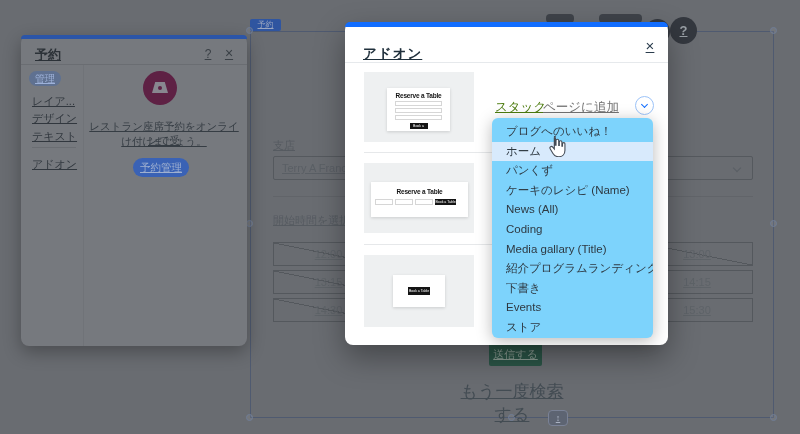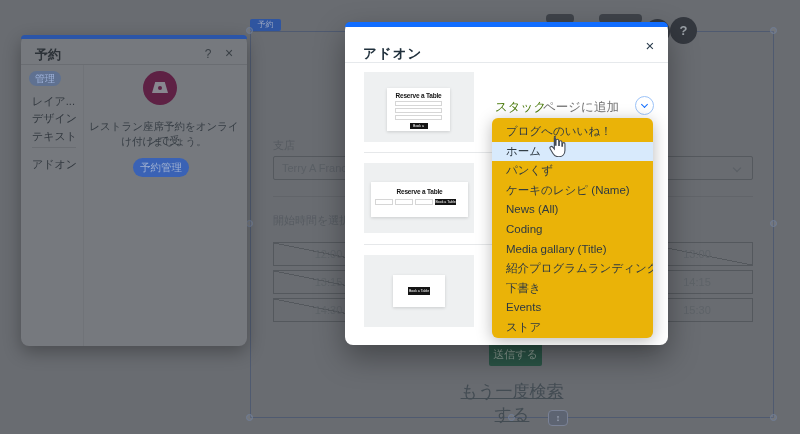--- a/index.html
+++ b/index.html
@@ -1,19 +1,19 @@
 <!DOCTYPE html>
 <html><head>
 <meta charset="utf-8">
 <style>
   * { margin:0; padding:0; box-sizing:border-box; }
   html,body { width:800px; height:434px; overflow:hidden; }
   body { font-family:"Liberation Sans","DejaVu Sans",sans-serif; }
   .screen { position:relative; width:800px; height:434px; background:#696c71; overflow:hidden; }
-  .abs { position:absolute; }
+  .abs { position:absolute;text-decoration:underline; }
 
   
   .sel-rect { left:250px; top:31px; width:524px; height:387px; border:1px solid #4f5a70; }
   .sel-tag { left:250px; top:19px; width:31px; height:12px; background:#2f55a0; border-radius:2px;
              color:#9aa6c0; font-size:8px; line-height:12px; text-align:center; }
   .handle { width:7px; height:7px; border:1px solid #6f7d96; border-radius:50%; background:rgba(255,255,255,0.08); }
   .stretch-handle { left:548px; top:410px; width:20px; height:16px; background:#5d6472; border:1px solid #7a8296;
                     border-radius:4px; color:#aab2c2; font-size:9px; line-height:14px; text-align:center; }
 
   .form-label { color:#565b61; font-size:11px; }
@@ -69,21 +69,21 @@
   .tc-title { font-size:6.5px; font-weight:bold; color:#141414; text-align:center; letter-spacing:-0.2px; }
   .tc-select { border:1px solid #d6d6d6; height:5px; background:#fff; }
   .tc-btn { background:#141414; color:#fff; font-size:3.5px; text-align:center; overflow:hidden; line-height:6px; }
   .stack-label { left:150px; top:77px; font-size:12.5px; color:#4d7c0f; font-weight:500; }
   .add-label { left:198px; top:77px; font-size:12.5px; color:#737373; }
   .chev-btn { left:290px; top:74px; width:19px; height:19px; border:1.5px solid #9cc3f8; border-radius:50%; background:#fff; }
   .chev-blue { position:absolute; left:5.5px; top:4.5px; width:5px; height:5px; border-right:1.5px solid #116dff;
                border-bottom:1.5px solid #116dff; transform:rotate(45deg); }
 
   
-  .dropdown { left:492px; top:118px; width:161px; height:220px; background:#eab308; border-radius:6px;
+  .dropdown { left:492px; top:118px; width:161px; height:220px; background:#7dd3fc; border-radius:6px;
               box-shadow:0 3px 16px rgba(0,0,0,.28); z-index:30; padding-top:4px; }
   .dd-item { position:absolute; left:0; width:161px; height:19.6px; line-height:19.6px; padding-left:14px;
              font-size:11.5px; color:#2e3942; white-space:nowrap; overflow:hidden; }
   .dd-item.hl { background:#d8eafc; }
 
   .cursor { left:547px; top:135px; z-index:40; }
 </style>
 </head>
 <body>
 

